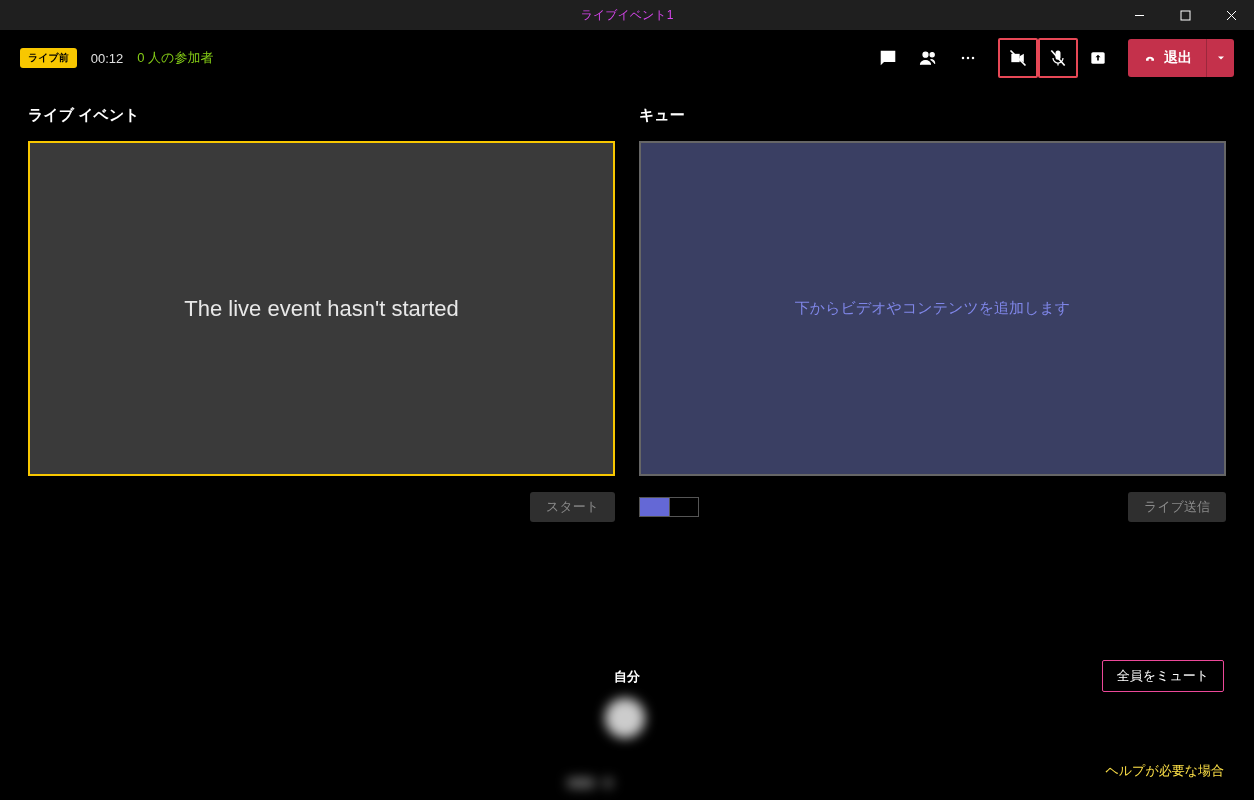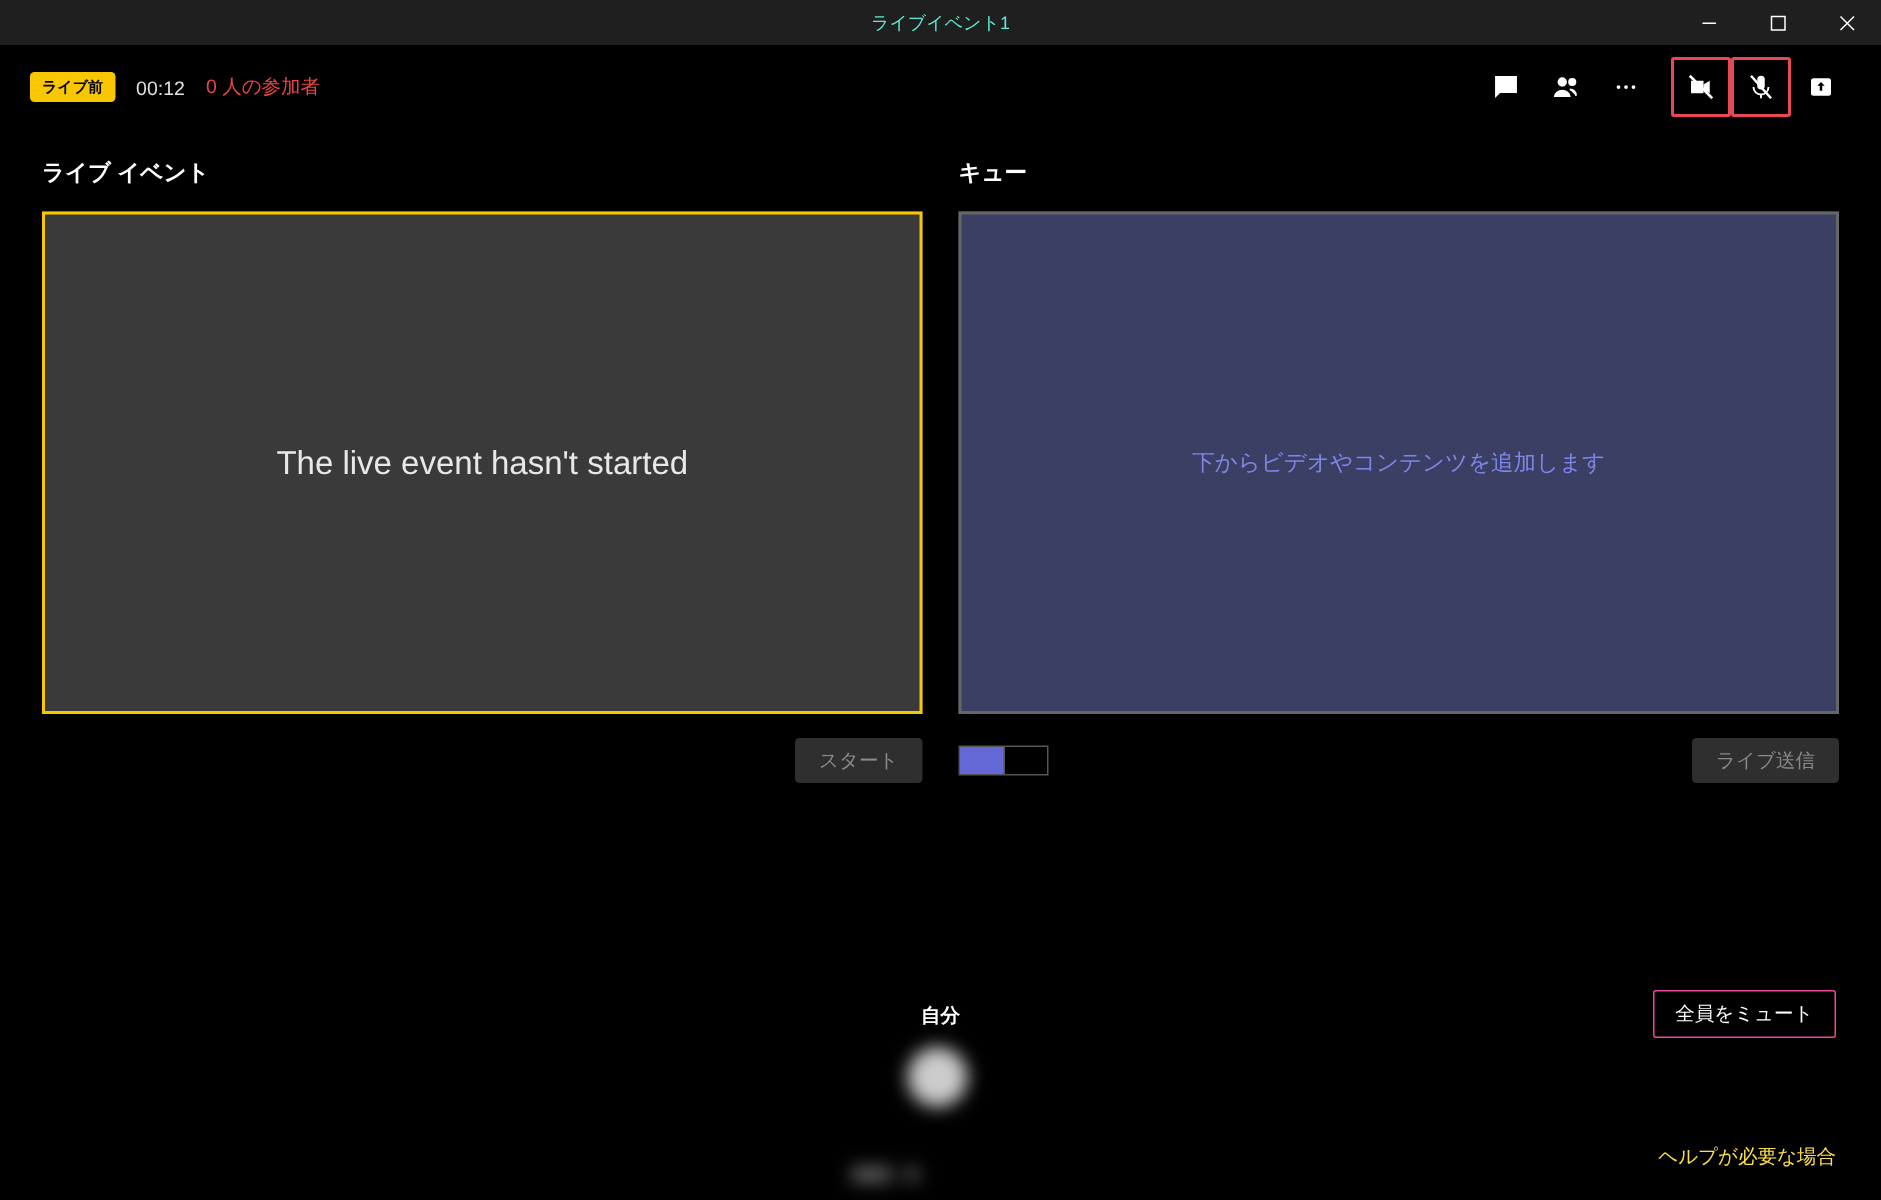--- a/index.html
+++ b/index.html
@@ -1,25 +1,25 @@
 <!DOCTYPE html>
 <html><head>
   <meta charset="utf-8">
   <style>
     * { margin:0; padding:0; box-sizing:border-box; font-family:'Segoe UI','Hiragino Kaku Gothic Pro','Meiryo',sans-serif; }
     body { width:1254px; height:800px; background:#000; color:#fff; overflow:hidden; }
     .titlebar { height:30px; background:#1f1f1f; display:flex; align-items:center; justify-content:center; position:relative; }
-    .titlebar .title { font-size:12px; color:#5eead4; }
+    .titlebar .title { font-size:12px; color:#d946ef; }
     .win-controls { position:absolute; right:0; top:0; display:flex; height:30px; }
     .win-btn { width:46px; display:flex; align-items:center; justify-content:center; cursor:pointer; }
     .win-btn svg { stroke:#fff; stroke-width:1; fill:none; }
     .toolbar { height:56px; display:flex; align-items:center; padding:0 20px; background:#000; }
     .badge { background:#f8c700; color:#000; font-size:10px; font-weight:600; padding:3px 8px; border-radius:3px; }
     .timer { margin-left:14px; font-size:13px; color:#e0e0e0; }
-    .participants { margin-left:14px; font-size:13px; color:#ef4444; }
+    .participants { margin-left:14px; font-size:13px; color:#84cc16; }
     .spacer { flex:1; }
     .icon-btn { width:40px; height:40px; display:flex; align-items:center; justify-content:center; cursor:pointer; border-radius:2px; }
     .icon-btn svg { width:20px; height:20px; fill:#fff; }
     .highlighted { border:2px solid #e74856; }
     .leave-btn { height:38px; background:#c4314b; display:flex; align-items:center; border-radius:3px; margin-left:10px; cursor:pointer; }
     .leave-btn .main { display:flex; align-items:center; gap:6px; padding:0 14px; font-size:14px; font-weight:600; }
     .leave-btn .main svg{ width:16px; height:16px; fill:#fff;}
     .leave-btn .caret { width:28px; height:38px; display:flex; align-items:center; justify-content:center; border-left:1px solid rgba(0,0,0,0.2);}
     .leave-btn .caret svg{width:12px;height:12px;fill:#fff;}
     .content { display:flex; padding:20px 28px 0 28px; gap:24px; }
@@ -110,20 +110,33 @@
         <line x1="12" y1="18" x2="12" y2="21" stroke="#fff" stroke-width="1.5"></line>
         <line x1="4" y1="3" x2="20" y2="21" stroke="#fff" stroke-width="2"></line>
       </svg>
     </div>
   <div class="icon-btn">
       <svg viewBox="0 0 24 24">
         <rect x="4" y="5" width="16" height="14" rx="2" fill="#fff"></rect>
         <path d="M12 8l-3 3h2v4h2v-4h2l-3-3z" fill="#000"></path>
       </svg>
     </div>
+  <div class="leave-btn">
+    <div class="main">
+      <svg viewBox="0 0 24 24">
+          <path d="M6 14c0-3 5-4 6-4s6 1 6 4v2h-4v-2c0-1-1-1-2-1s-2 0-2 1v2H6v-2z"></path>
+        </svg>
+      <span>退出</span>
+    </div>
+    <div class="caret">
+        <svg viewBox="0 0 24 24">
+          <path d="M6 9l6 6 6-6z"></path>
+        </svg>
+      </div>
+  </div>
 </div>
 
 <div class="content">
   <div class="panel">
     <div class="panel-title">ライブ イベント</div>
     <div class="stage live-stage">
       <span class="msg">The live event hasn't started</span>
     </div>
     <div class="panel-footer">
       <div class="disabled-btn">スタート</div>

